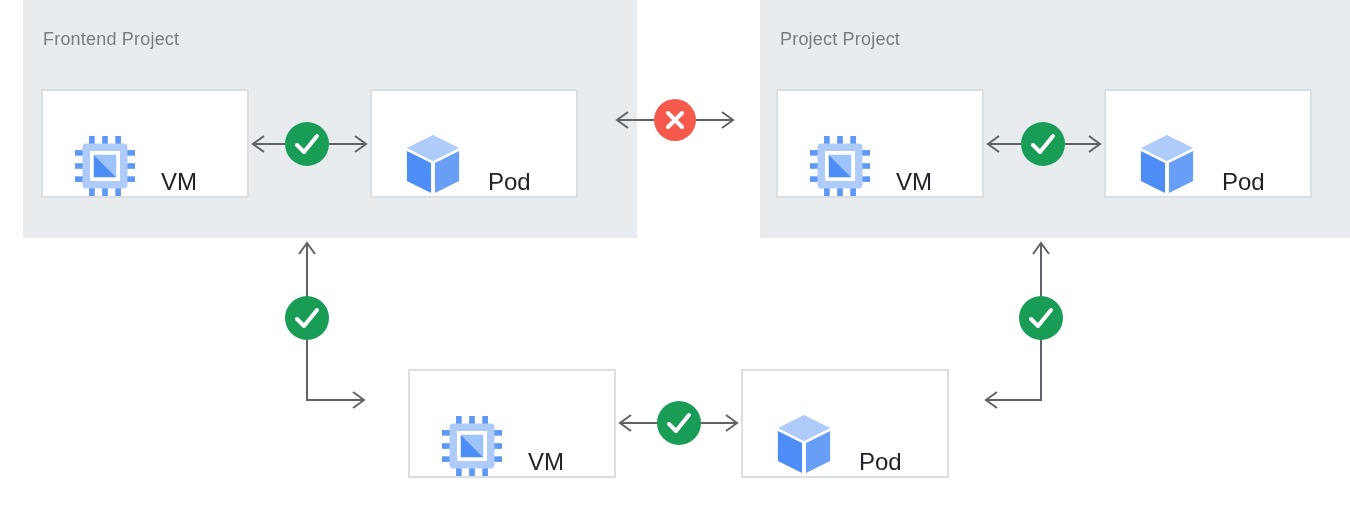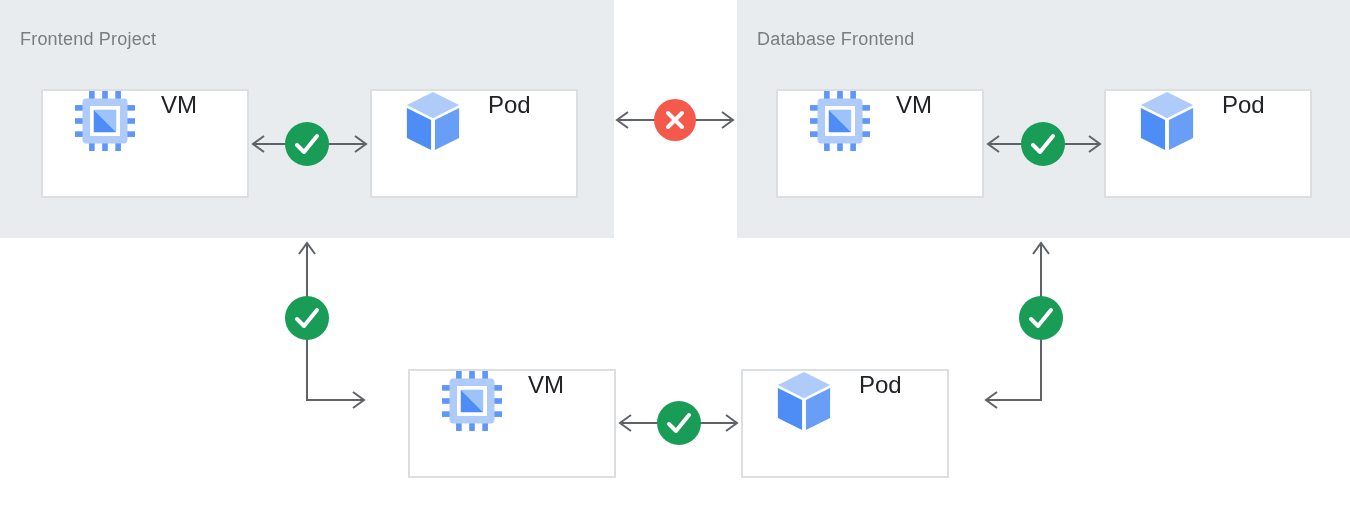--- a/index.html
+++ b/index.html
@@ -1,43 +1,43 @@
 <!DOCTYPE html>
 <html><head>
 <meta charset="utf-8">
 <style>
   html,body{margin:0;padding:0;background:#ffffff;}
   .canvas{
     position:relative;width:1350px;height:520px;background:#ffffff;overflow:hidden;
     font-family:"Liberation Sans","DejaVu Sans",sans-serif;
   }
-  .panel{position:absolute;background:#e8ecef;}
+  .panel{position:absolute;background:#e8ecef;margin-left:23px;}
   .panel-label{
     position:absolute;left:20px;top:29px;font-size:18px;color:#797d80;letter-spacing:.2px;
   }
   .node{
     position:absolute;width:208px;height:109px;background:#ffffff;
     border:2px solid #dcdfe2;box-sizing:border-box;
-    display:flex;align-items:flex-start;gap:26px;padding-left:32px;
+    display:flex;align-items:flex-end;gap:26px;padding-left:32px;
   }
   .node-label{font-size:24px;color:#212327;}
   .badge{position:absolute;display:block;}
   .arrows{position:absolute;left:0;top:0;pointer-events:none;}
   .icon{display:block;}
 </style>
 </head>
 <body>
 
 <div class="canvas">
 
   <div class="panel" style="left:0;top:0;width:614px;height:238px;">
     <span class="panel-label">Frontend Project</span>
   </div>
   <div class="panel" style="left:737px;top:0;width:613px;height:238px;">
-    <span class="panel-label">Database Frontend</span>
+    <span class="panel-label">Project Project</span>
   </div>
 
   <svg class="arrows" width="1350" height="520" viewBox="0 0 1350 520">
     <g stroke="#5f6368" stroke-width="2" fill="none">
 
       <g>
         <path d="M253 144 H366"></path>
         <path d="M264 136 L253 144 L264 152"></path>
         <path d="M355 136 L366 144 L355 152"></path>
       </g>

